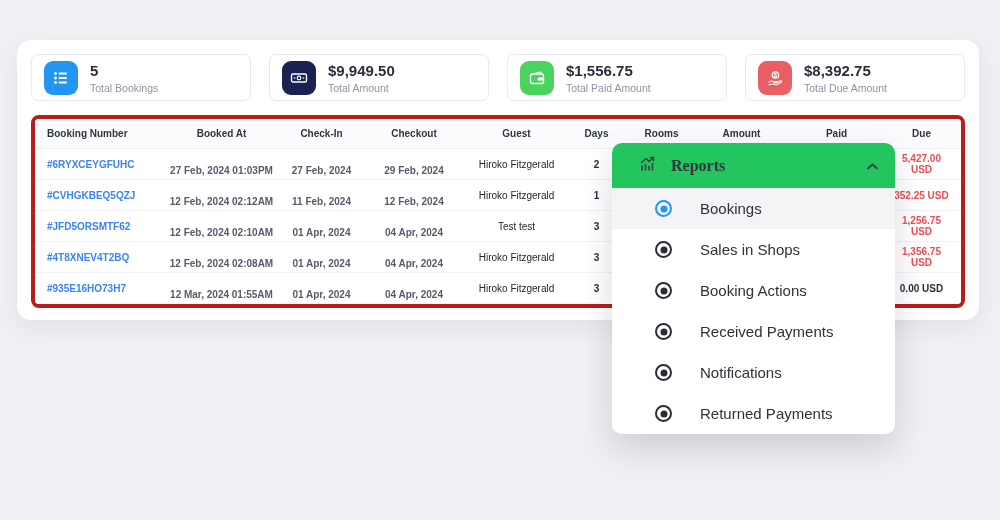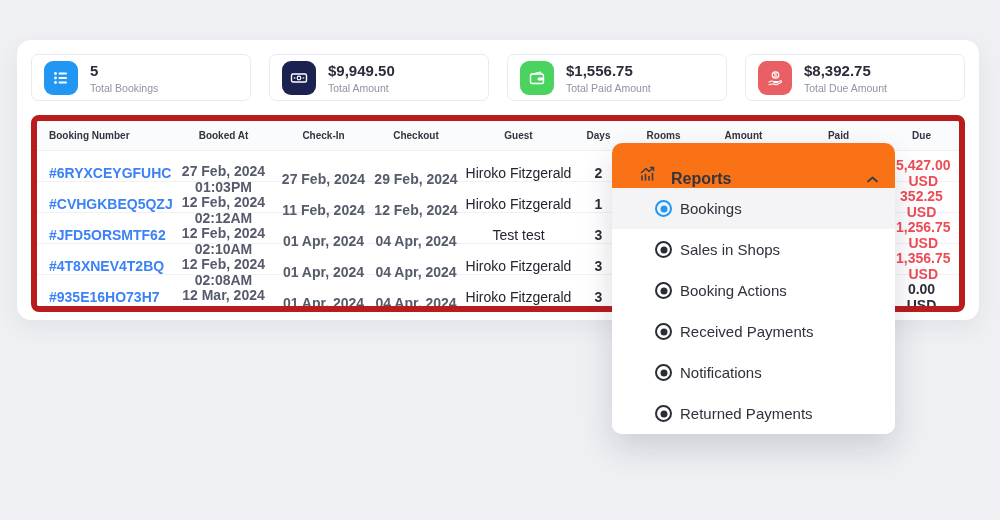--- a/index.html
+++ b/index.html
@@ -28,60 +28,61 @@
     display:flex; align-items:center; justify-content:center;
   }
   .stat-icon.blue  { background:#2196f3; }
   .stat-icon.navy  { background:#1b2150; }
   .stat-icon.green { background:#4bd35f; }
   .stat-icon.red   { background:#e95f63; }
   .stat-value { font-size:15px; font-weight:700; color:#2b2d3a; line-height:1.2; }
   .stat-label { font-size:10.5px; color:#8f93a3; margin-top:2px; }
   
   .table-card {
-    margin-top:14px; border:6px solid #b91c1c; border-radius:8px;
+    margin-top:14px; border:4px solid #b91c1c; border-radius:8px;
     overflow:hidden; background:#fff;
   }
   .trow, .thead {
     display:grid;
     grid-template-columns:122px 105px 95px 90px 115px 45px 85px 75px 115px 1fr;
     align-items:center;
     padding:0 12px;
   }
   .thead {
     height:30px; background:#fafbfd; border-bottom:1px solid #eef0f5;
     font-size:10px; font-weight:700; color:#32343f;
   }
-  .trow { height:31px; border-bottom:1px solid #f1f2f6; font-size:14px; background:#fff; }
+  .trow { height:31px; border-bottom:1px solid #f1f2f6; font-size:10px; background:#fff; }
   .trow:last-child { border-bottom:none; }
   .cell { text-align:center; }
   .cell.c0 { text-align:left; }
   .cell.c9 { text-align:center; }
   .booking-link { color:#3b82f6; font-weight:700; cursor:pointer; }
   .date-cell { color:#565b6b; font-weight:700;margin-top:12px; }
   .guest-cell { font-weight:400; color:#23252f; }
   .days-cell { font-weight:600; color:#2b2d3a; }
   .due-cell { font-weight:700; color:#ee4c55; }
   .due-cell.zero { color:#2b2d3a; }
   
   .dropdown {
     position:absolute; left:612px; top:143px; width:283px;
     background:#ffffff; border-radius:10px;
     box-shadow:0 14px 32px rgba(30,34,66,0.16);
     z-index:10; overflow:hidden;
   }
   .dd-header {
-    height:45px; background:#f97316;
-    display:flex; align-items:flex-end; padding:0 16px 0 26px;
+    height:45px; background:#22c55e;
+    display:flex; align-items:center; padding:0 16px 0 26px;
     cursor:pointer;
+    font-family:Liberation Serif, serif;
   }
   .dd-header-label { font-size:16px; font-weight:600; color:#33353f; margin-left:13px; flex:1; }
   .dd-item {
     height:41px; display:flex; align-items:center;
-    padding-left:43px; gap:8px; cursor:pointer; background:#fff;
+    padding-left:43px; gap:28px; cursor:pointer; background:#fff;
   }
   .dd-item.active { background:#f4f4f6; }
   .dd-item-label { font-size:15px; font-weight:500; color:#2f313b; }
   .radio {
     width:17px; height:17px; border-radius:50%;
     border:2px solid #2b2d36; position:relative; flex:0 0 17px;
   }
   .radio::after {
     content:""; position:absolute; left:50%; top:50%;
     width:7px; height:7px; border-radius:50%;

